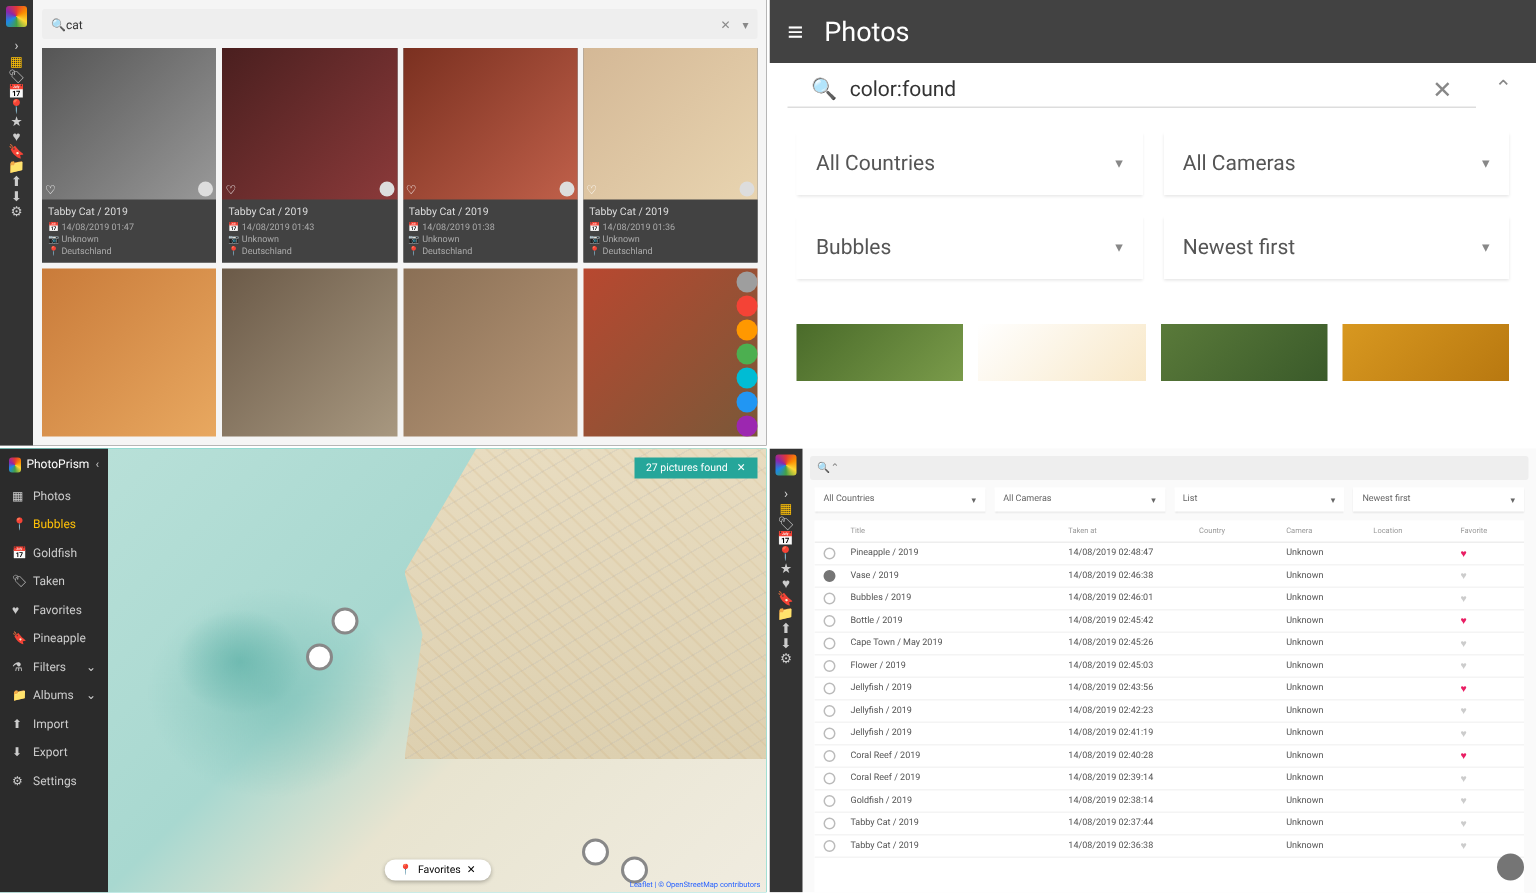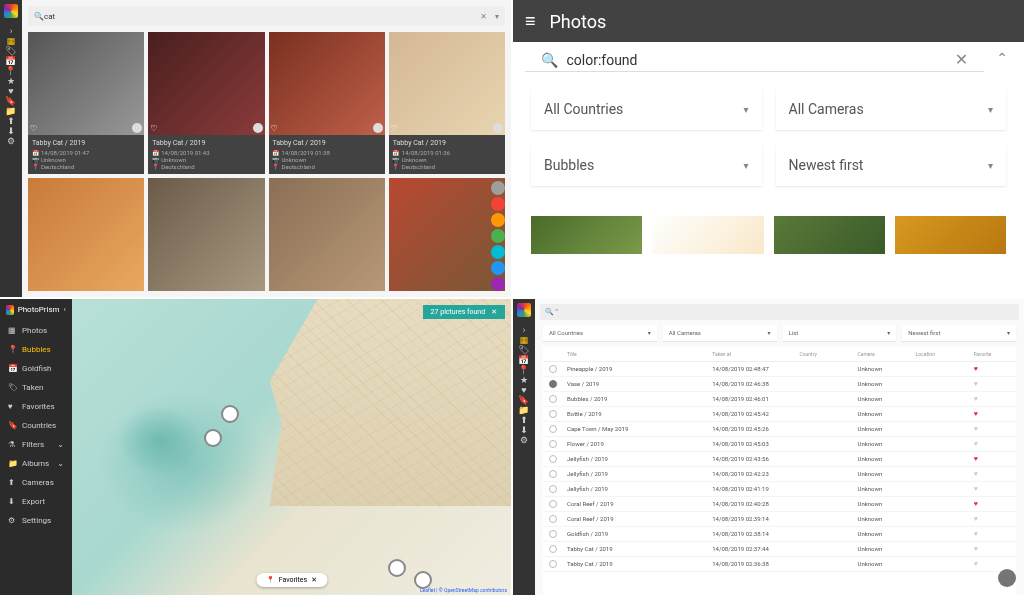--- a/index.html
+++ b/index.html
@@ -235,35 +235,35 @@
           <div class="item">
             <span class="ic">🏷</span>
             <span>Taken</span>
           </div>
           <div class="item">
             <span class="ic">♥</span>
             <span>Favorites</span>
           </div>
           <div class="item">
             <span class="ic">🔖</span>
-            <span>Countries</span>
+            <span>Pineapple</span>
           </div>
           <div class="item">
             <span class="ic">⚗</span>
             <span>Filters</span>
             <span style="margin-left:auto">⌄</span>
           </div>
           <div class="item">
             <span class="ic">📁</span>
             <span>Albums</span>
             <span style="margin-left:auto">⌄</span>
           </div>
           <div class="item">
             <span class="ic">⬆</span>
-            <span>Cameras</span>
+            <span>Import</span>
           </div>
           <div class="item">
             <span class="ic">⬇</span>
             <span>Export</span>
           </div>
           <div class="item">
             <span class="ic">⚙</span>
             <span>Settings</span>
           </div>
         </div>

